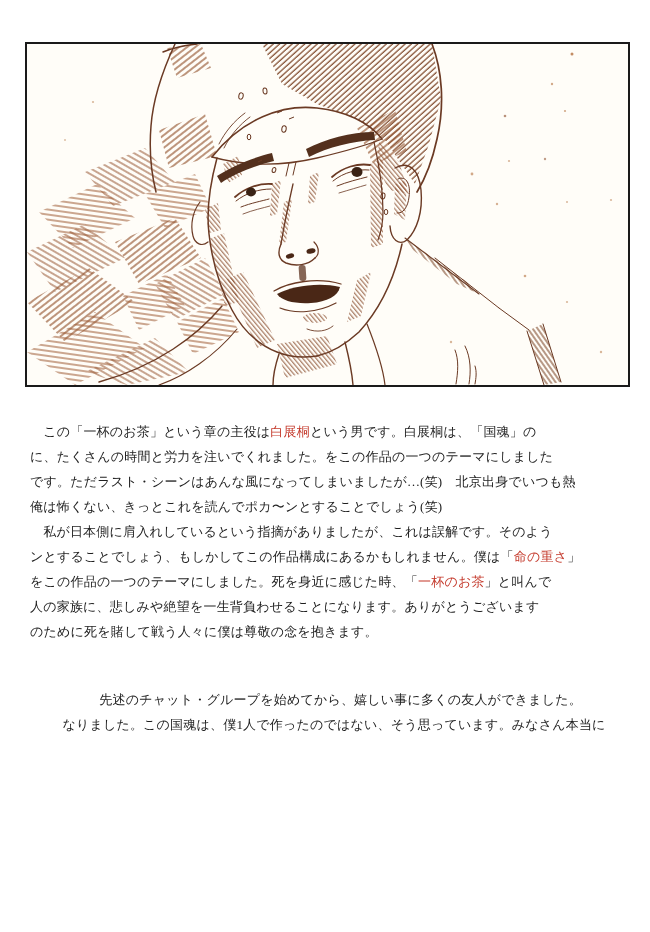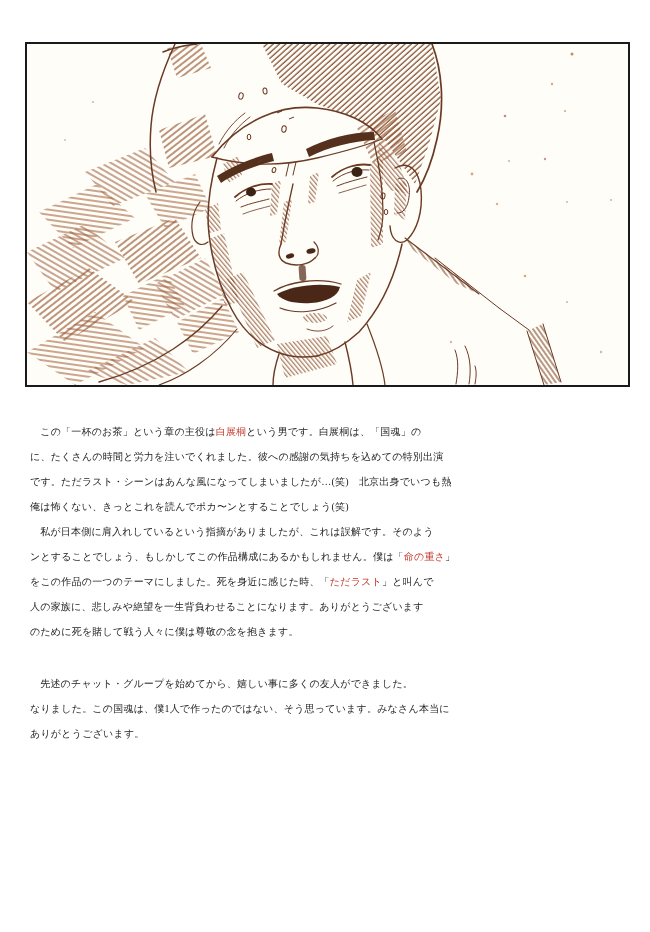--- a/index.html
+++ b/index.html
@@ -8,25 +8,25 @@
     background:#ffffff;
     font-family:"Liberation Serif","DejaVu Serif",serif;
   }
   .frame{
     position:absolute;left:25px;top:42px;width:601px;height:341px;
     border:2px solid #1a1a1a;background:#fffdf8;box-sizing:content-box;margin:0;
   }
   .frame svg{display:block;width:601px;height:341px;}
   .textblock{
     position:absolute;left:30px;top:419px;width:608px;
-    color:#1e1e1e;font-size:10px;line-height:25px;
+    color:#1e1e1e;font-size:13px;line-height:25px;
   }
   .para{margin:0;}
   .para + .para{}
-  .para:nth-of-type(3){margin-top:27px;}
+  .para:nth-of-type(3){margin-top:43px;text-align:center;}
   .line{display:block;white-space:nowrap;letter-spacing:0.2px;}
   .red{color:#c4392b;}
 </style>
 </head>
 <body>
 
 <figure class="frame">
   <svg viewBox="0 0 601 341" preserveAspectRatio="none" xmlns="http://www.w3.org/2000/svg">
     <defs>
       <pattern id="h1" patternUnits="userSpaceOnUse" width="5" height="5" patternTransform="rotate(30)">
@@ -179,29 +179,28 @@
       <circle cx="584" cy="156" r="1.1" fill="#b4713e" opacity="0.5"></circle>
       <circle cx="66" cy="58" r="1.1" fill="#b4713e" opacity="0.5"></circle>
       <circle cx="38" cy="96" r="1" fill="#b4713e" opacity="0.45"></circle>
     </g>
   </svg>
 </figure>
 
 <main class="textblock">
     <p class="para">
       <span class="line"><span>　この「一杯のお茶」という章の主役は</span><span class="red">白展桐</span><span>という男です。白展桐は、「国魂」の</span></span>
-      <span class="line"><span>に、たくさんの時間と労力を注いでくれました。彼への感謝の気持ちを込めての特別出演</span></span>
+      <span class="line"><span>に、たくさんの時間と労力を注いでくれました。をこの作品の一つのテーマにしました</span></span>
       <span class="line"><span>です。ただラスト・シーンはあんな風になってしまいましたが…(笑)　北京出身でいつも熱</span></span>
       <span class="line"><span>俺は怖くない、きっとこれを読んでポカ〜ンとすることでしょう(笑)</span></span>
     </p>
     <p class="para">
       <span class="line"><span>　私が日本側に肩入れしているという指摘がありましたが、これは誤解です。そのよう</span></span>
       <span class="line"><span>ンとすることでしょう、もしかしてこの作品構成にあるかもしれません。僕は「</span><span class="red">命の重さ</span><span>」</span></span>
-      <span class="line"><span>をこの作品の一つのテーマにしました。死を身近に感じた時、「</span><span class="red">ただラスト</span><span>」と叫んで</span></span>
+      <span class="line"><span>をこの作品の一つのテーマにしました。死を身近に感じた時、「</span><span class="red">一杯のお茶</span><span>」と叫んで</span></span>
       <span class="line"><span>人の家族に、悲しみや絶望を一生背負わせることになります。ありがとうございます</span></span>
       <span class="line"><span>のために死を賭して戦う人々に僕は尊敬の念を抱きます。</span></span>
     </p>
     <p class="para">
       <span class="line"><span>　先述のチャット・グループを始めてから、嬉しい事に多くの友人ができました。</span></span>
       <span class="line"><span>なりました。この国魂は、僕1人で作ったのではない、そう思っています。みなさん本当に</span></span>
-      <span class="line"><span>ありがとうございます。</span></span>
     </p>
   </main>
 
 </body></html>

